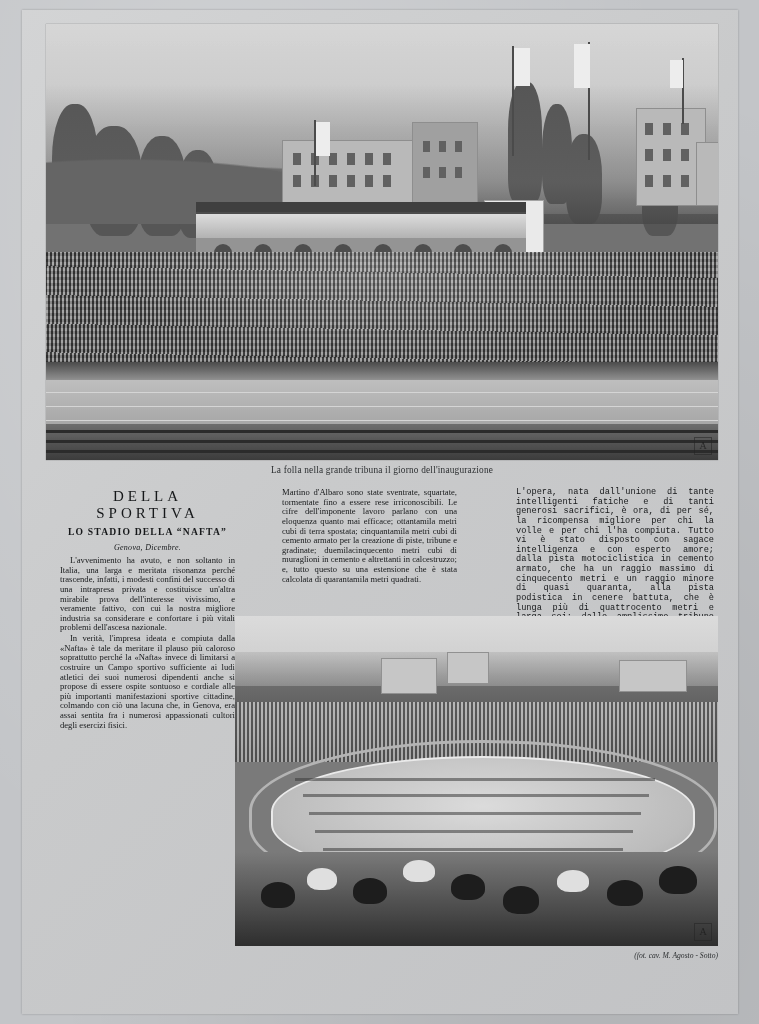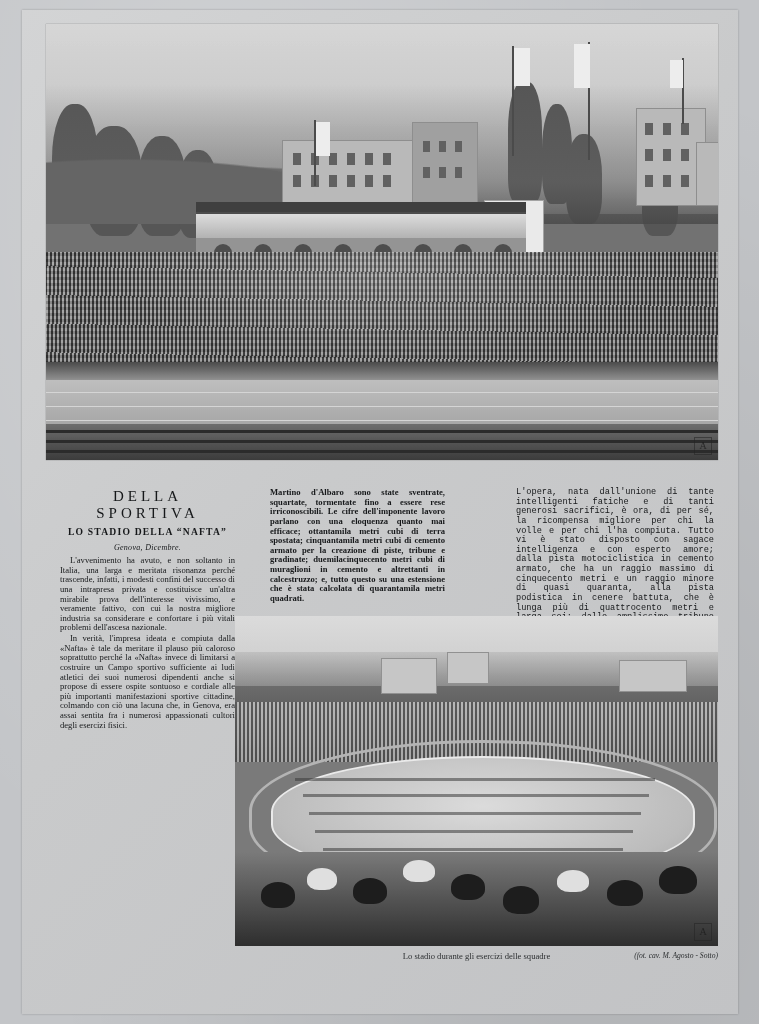--- a/index.html
+++ b/index.html
@@ -120,21 +120,21 @@
   .head1{
     font-size:15px;letter-spacing:4px;text-align:center;margin:0 0 4px 0;font-weight:normal;
   }
   .head2{
     font-size:9.6px;letter-spacing:1.2px;text-align:center;margin:0 0 6px 0;font-weight:bold;
   }
   .dateline{
     font-size:8px;text-align:center;margin:0 0 4px 0;font-style:italic;letter-spacing:.3px;
   }
   #col1{left:38px;top:478px;width:175px;}
-  #col2{left:248px;top:478px;width:175px;font-weight:bold;}
+  #col2{left:260px;top:478px;width:175px;}
   #col3{left:494px;top:478px;width:198px;font-family:Liberation Mono, monospace;}
 
   
   .photo-bot{
     position:absolute;left:213px;top:606px;width:483px;height:330px;
     background:#777b7c;overflow:hidden;filter:grayscale(1) contrast(1.05);
   }
   .b-sky{position:absolute;left:0;top:0;width:100%;height:70px;background:linear-gradient(#d5d7d8,#c3c6c7);}
   .b-hill{
     position:absolute;left:0;top:36px;width:100%;height:60px;
@@ -261,20 +261,21 @@
         <div class="line" style="top:40px;"></div>
       </div>
       <div class="foreground">
         <div class="rail" style="top:6px;"></div>
         <div class="rail" style="top:16px;"></div>
         <div class="rail" style="top:26px;"></div>
       </div>
       <div class="stamp">A</div>
     </div>
 
+    <div class="cap-top">La folla nella grande tribuna il giorno dell'inaugurazione</div>
 
     <div class="col" id="col1">
       <h1 class="head1">DELLA SPORTIVA</h1>
       <h2 class="head2">LO STADIO DELLA “NAFTA”</h2>
       <div class="dateline">Genova, Dicembre.</div>
       <p>L'avvenimento ha avuto, e non soltanto in Italia, una larga e meritata risonanza perché trascende, infatti, i modesti confini del successo di una intrapresa privata e costituisce un'altra mirabile prova dell'interesse vivissimo, e veramente fattivo, con cui la nostra migliore industria sa considerare e confortare i più vitali problemi dell'ascesa nazionale.</p>
       <p>In verità, l'impresa ideata e compiuta dalla «Nafta» è tale da meritare il plauso più caloroso soprattutto perché la «Nafta» invece di limitarsi a costruire un Campo sportivo sufficiente ai ludi atletici dei suoi numerosi dipendenti anche si propose di essere ospite sontuoso e cordiale alle più importanti manifestazioni sportive cittadine, colmando con ciò una lacuna che, in Genova, era assai sentita fra i numerosi appassionati cultori degli esercizi fisici.</p>
     </div>
 
     <div class="col" id="col2">
@@ -308,17 +309,16 @@
         <div class="hat light" style="left:168px;top:8px;width:32px;height:22px;"></div>
         <div class="hat" style="left:216px;top:22px;width:34px;height:26px;"></div>
         <div class="hat" style="left:268px;top:34px;width:36px;height:28px;"></div>
         <div class="hat light" style="left:322px;top:18px;width:32px;height:22px;"></div>
         <div class="hat" style="left:372px;top:28px;width:36px;height:26px;"></div>
         <div class="hat" style="left:424px;top:14px;width:38px;height:28px;"></div>
       </div>
       <div class="stamp">A</div>
     </div>
 
-    <div class="cap-bot">Lo stadio durante gli esercizi delle squadre</div>
     <div class="credit">(fot. cav. M. Agosto - Sotto)</div>
 
   </div>
 </div>
 
 </body></html>

